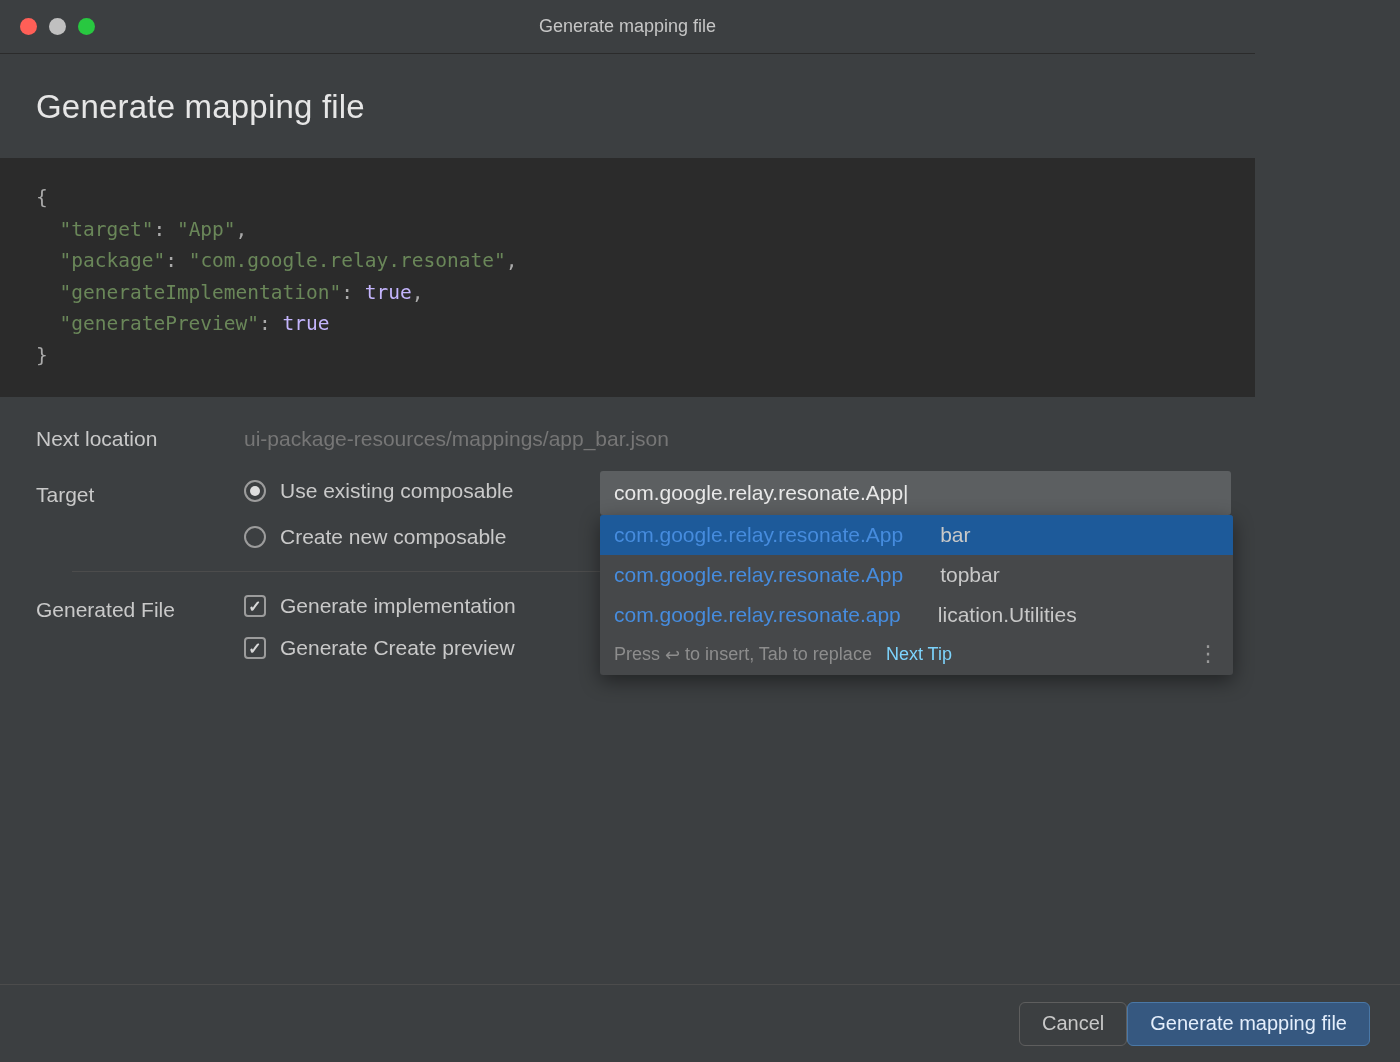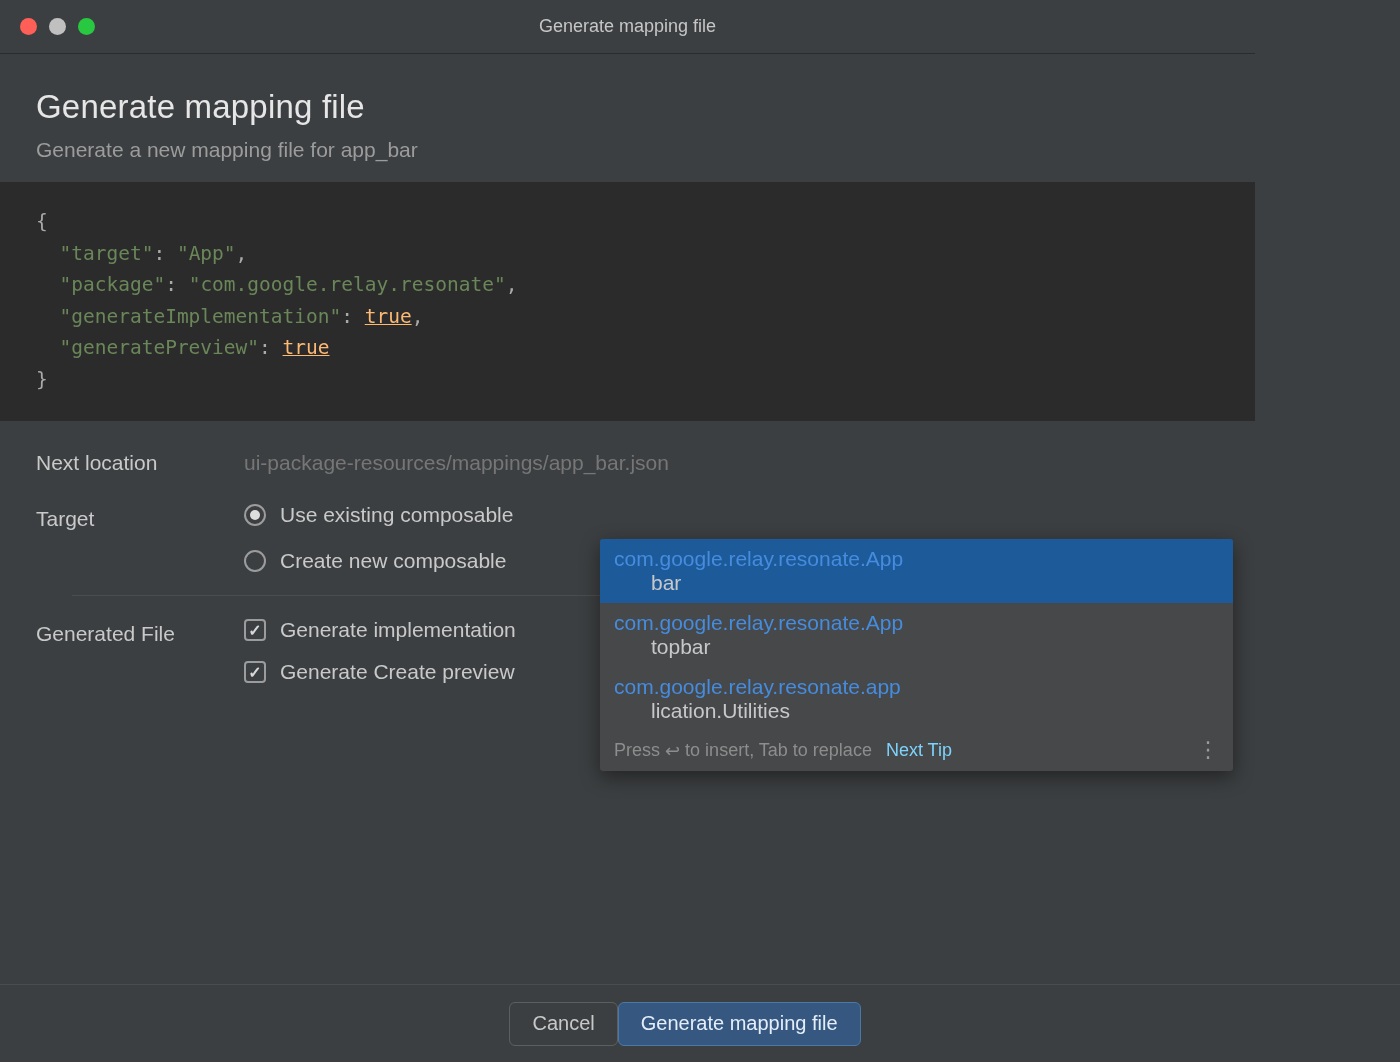--- a/index.html
+++ b/index.html
@@ -42,21 +42,21 @@
   .code-block {
     background: #2b2b2b;
     padding: 24px 36px 26px 36px;
     font-family: "SF Mono", ui-monospace, Menlo, Consolas, monospace;
     font-size: 19.5px;
     line-height: 1.62;
     white-space: pre;
     color: #d8d8d8;
   }
   .str { color: #6a8759; }
-  .val { color: #fdba74; text-decoration: underline; }
+  .val { color: #c4b5fd; }
   .punc { color: #aaaaaa; }
   
   .form { padding: 26px 36px 0px 36px; }
   .row {
     display: grid;
     grid-template-columns: 200px 1fr;
     align-items: start;
     column-gap: 8px;
     margin-bottom: 28px;
   }
@@ -91,21 +91,20 @@
     background: #46484a;
     border-radius: 3px;
     box-shadow: 0 6px 20px rgba(0,0,0,0.45);
     overflow: hidden;
     z-index: 10;
   }
   .popup-item {
     padding: 8px 14px;
     font-size: 21px;
     display: flex;
-    flex-direction: column;
   }
   .popup-item.sel { background: #1d5a9a; }
   .match { color: #468cde; }
   .rest  { color: #c8c8c8; margin-left: 37px; }
   .popup-footer {
     display:flex; align-items:center; justify-content: space-between;
     padding: 8px 14px 10px 14px;
     font-size: 18px;
   }
   .popup-hint { color: #8d8d8d; }
@@ -121,21 +120,21 @@
     width:22px; height:22px; border:2px solid #9c9c9c; border-radius:4px;
     display:flex; align-items:center; justify-content:center; color:#d8d8d8;
     font-size: 16px;
   }
   .chk.checked::after { content: "✓"; font-weight: bold; }
   
   .button-bar {
     position: absolute; bottom: 0; left:0; right:0;
     border-top: 1px solid #4c4c4c;
     height: 78px;
-    display:flex; align-items:center; justify-content:center;
+    display:flex; align-items:center; justify-content:flex-end;
     padding-right: 30px;
   }
   .btn {
     height: 44px; padding: 0 22px;
     border-radius: 6px;
     font-size: 20px;
     display:flex; align-items:center;
     cursor: pointer;
     border: 1px solid #5e5e5e;
     background: #3c3f41; color:#c8c8c8;
@@ -151,21 +150,20 @@
   <div class="traffic">
     <div class="light red"></div>
     <div class="light yellow"></div>
     <div class="light green"></div>
   </div>
   <div class="titlebar-title">Generate mapping file</div>
 </div>
 
 <div class="header">
   <h1>Generate mapping file</h1>
-  <p>Generate a new mapping file for app_bar</p>
 </div>
 
 <div class="code-block"><span class="punc">{</span>
   <span class="str">"target"</span><span class="punc">: </span><span class="str">"App"</span><span class="punc">,</span>
   <span class="str">"package"</span><span class="punc">: </span><span class="str">"com.google.relay.resonate"</span><span class="punc">,</span>
   <span class="str">"generateImplementation"</span><span class="punc">: </span><span class="val">true</span><span class="punc">,</span>
   <span class="str">"generatePreview"</span><span class="punc">: </span><span class="val">true</span>
 <span class="punc">}</span></div>
 
 <div class="form">
@@ -180,20 +178,21 @@
     <div class="target-col">
       <div class="radio-line">
         <div class="radio sel"></div>
         <span>Use existing composable</span>
       </div>
       <div class="radio-line">
         <div class="radio"></div>
         <span>Create new composable</span>
       </div>
 
+      <input class="text-input" value="com.google.relay.resonate.App|" style="">
 
       <div class="popup">
         <div class="popup-item sel">
           <span class="match">com.google.relay.resonate.App</span>
             <span class="rest">bar</span>
         </div>
         <div class="popup-item">
           <span class="match">com.google.relay.resonate.App</span>
             <span class="rest">topbar</span>
         </div>

